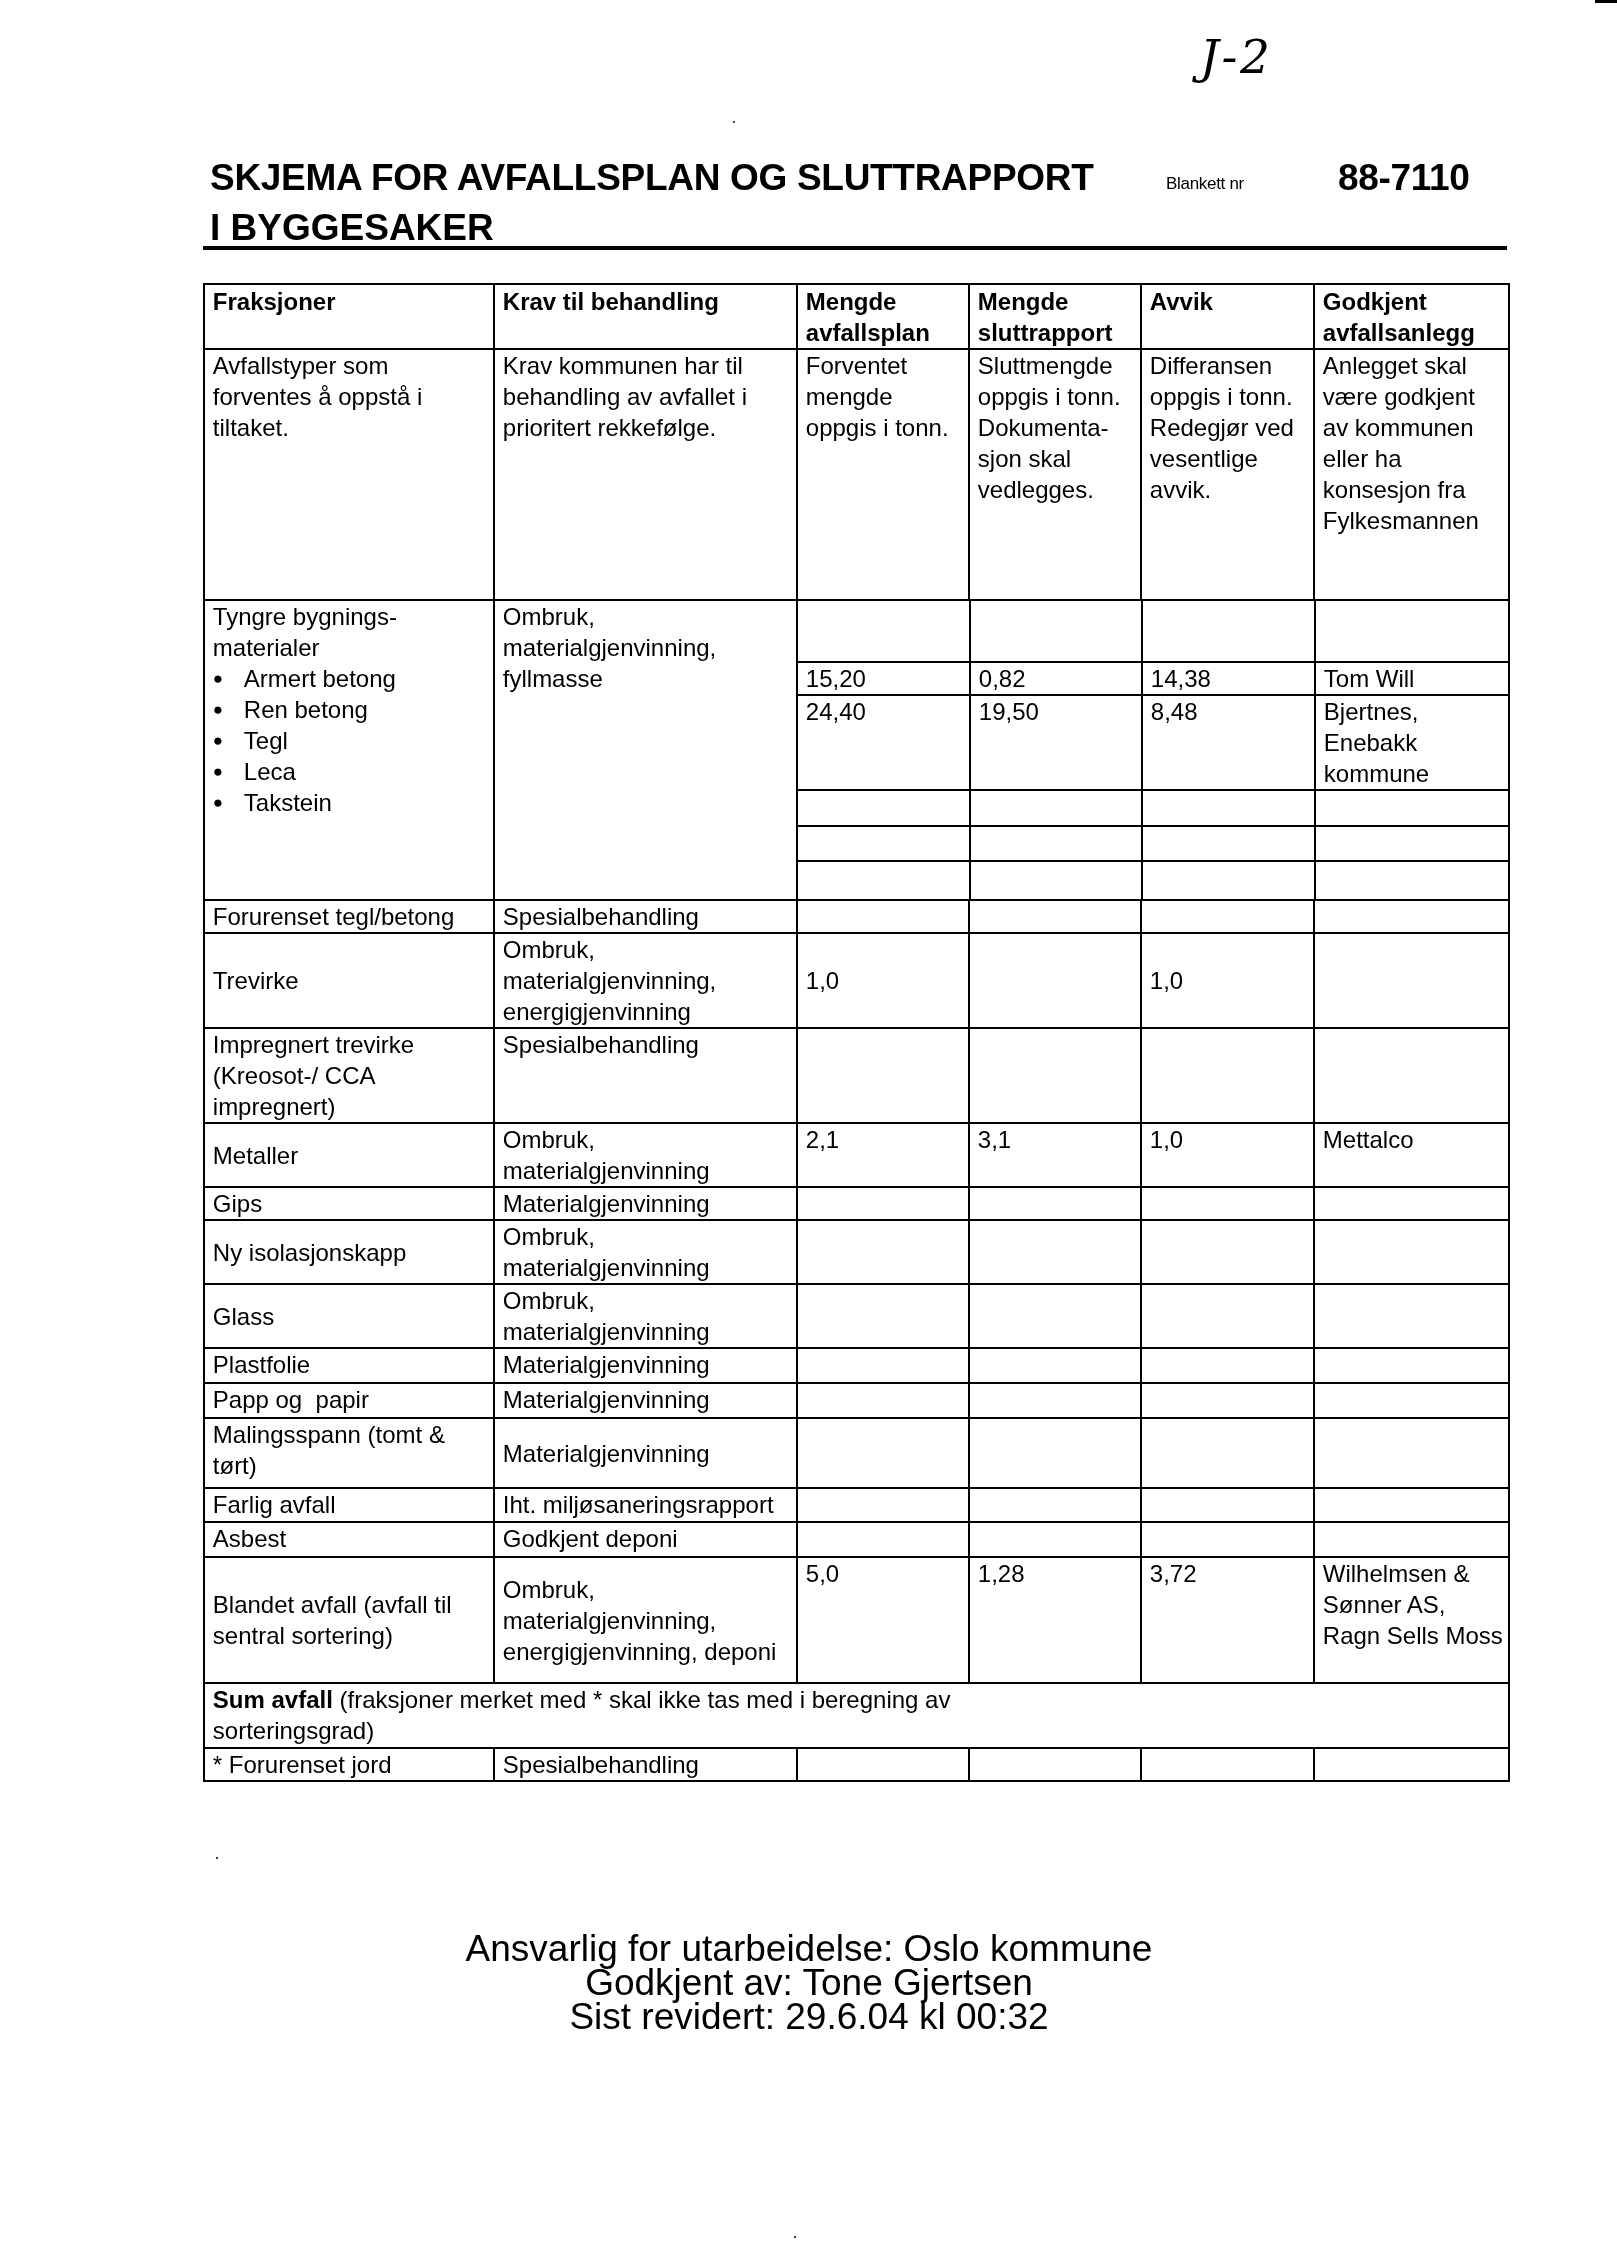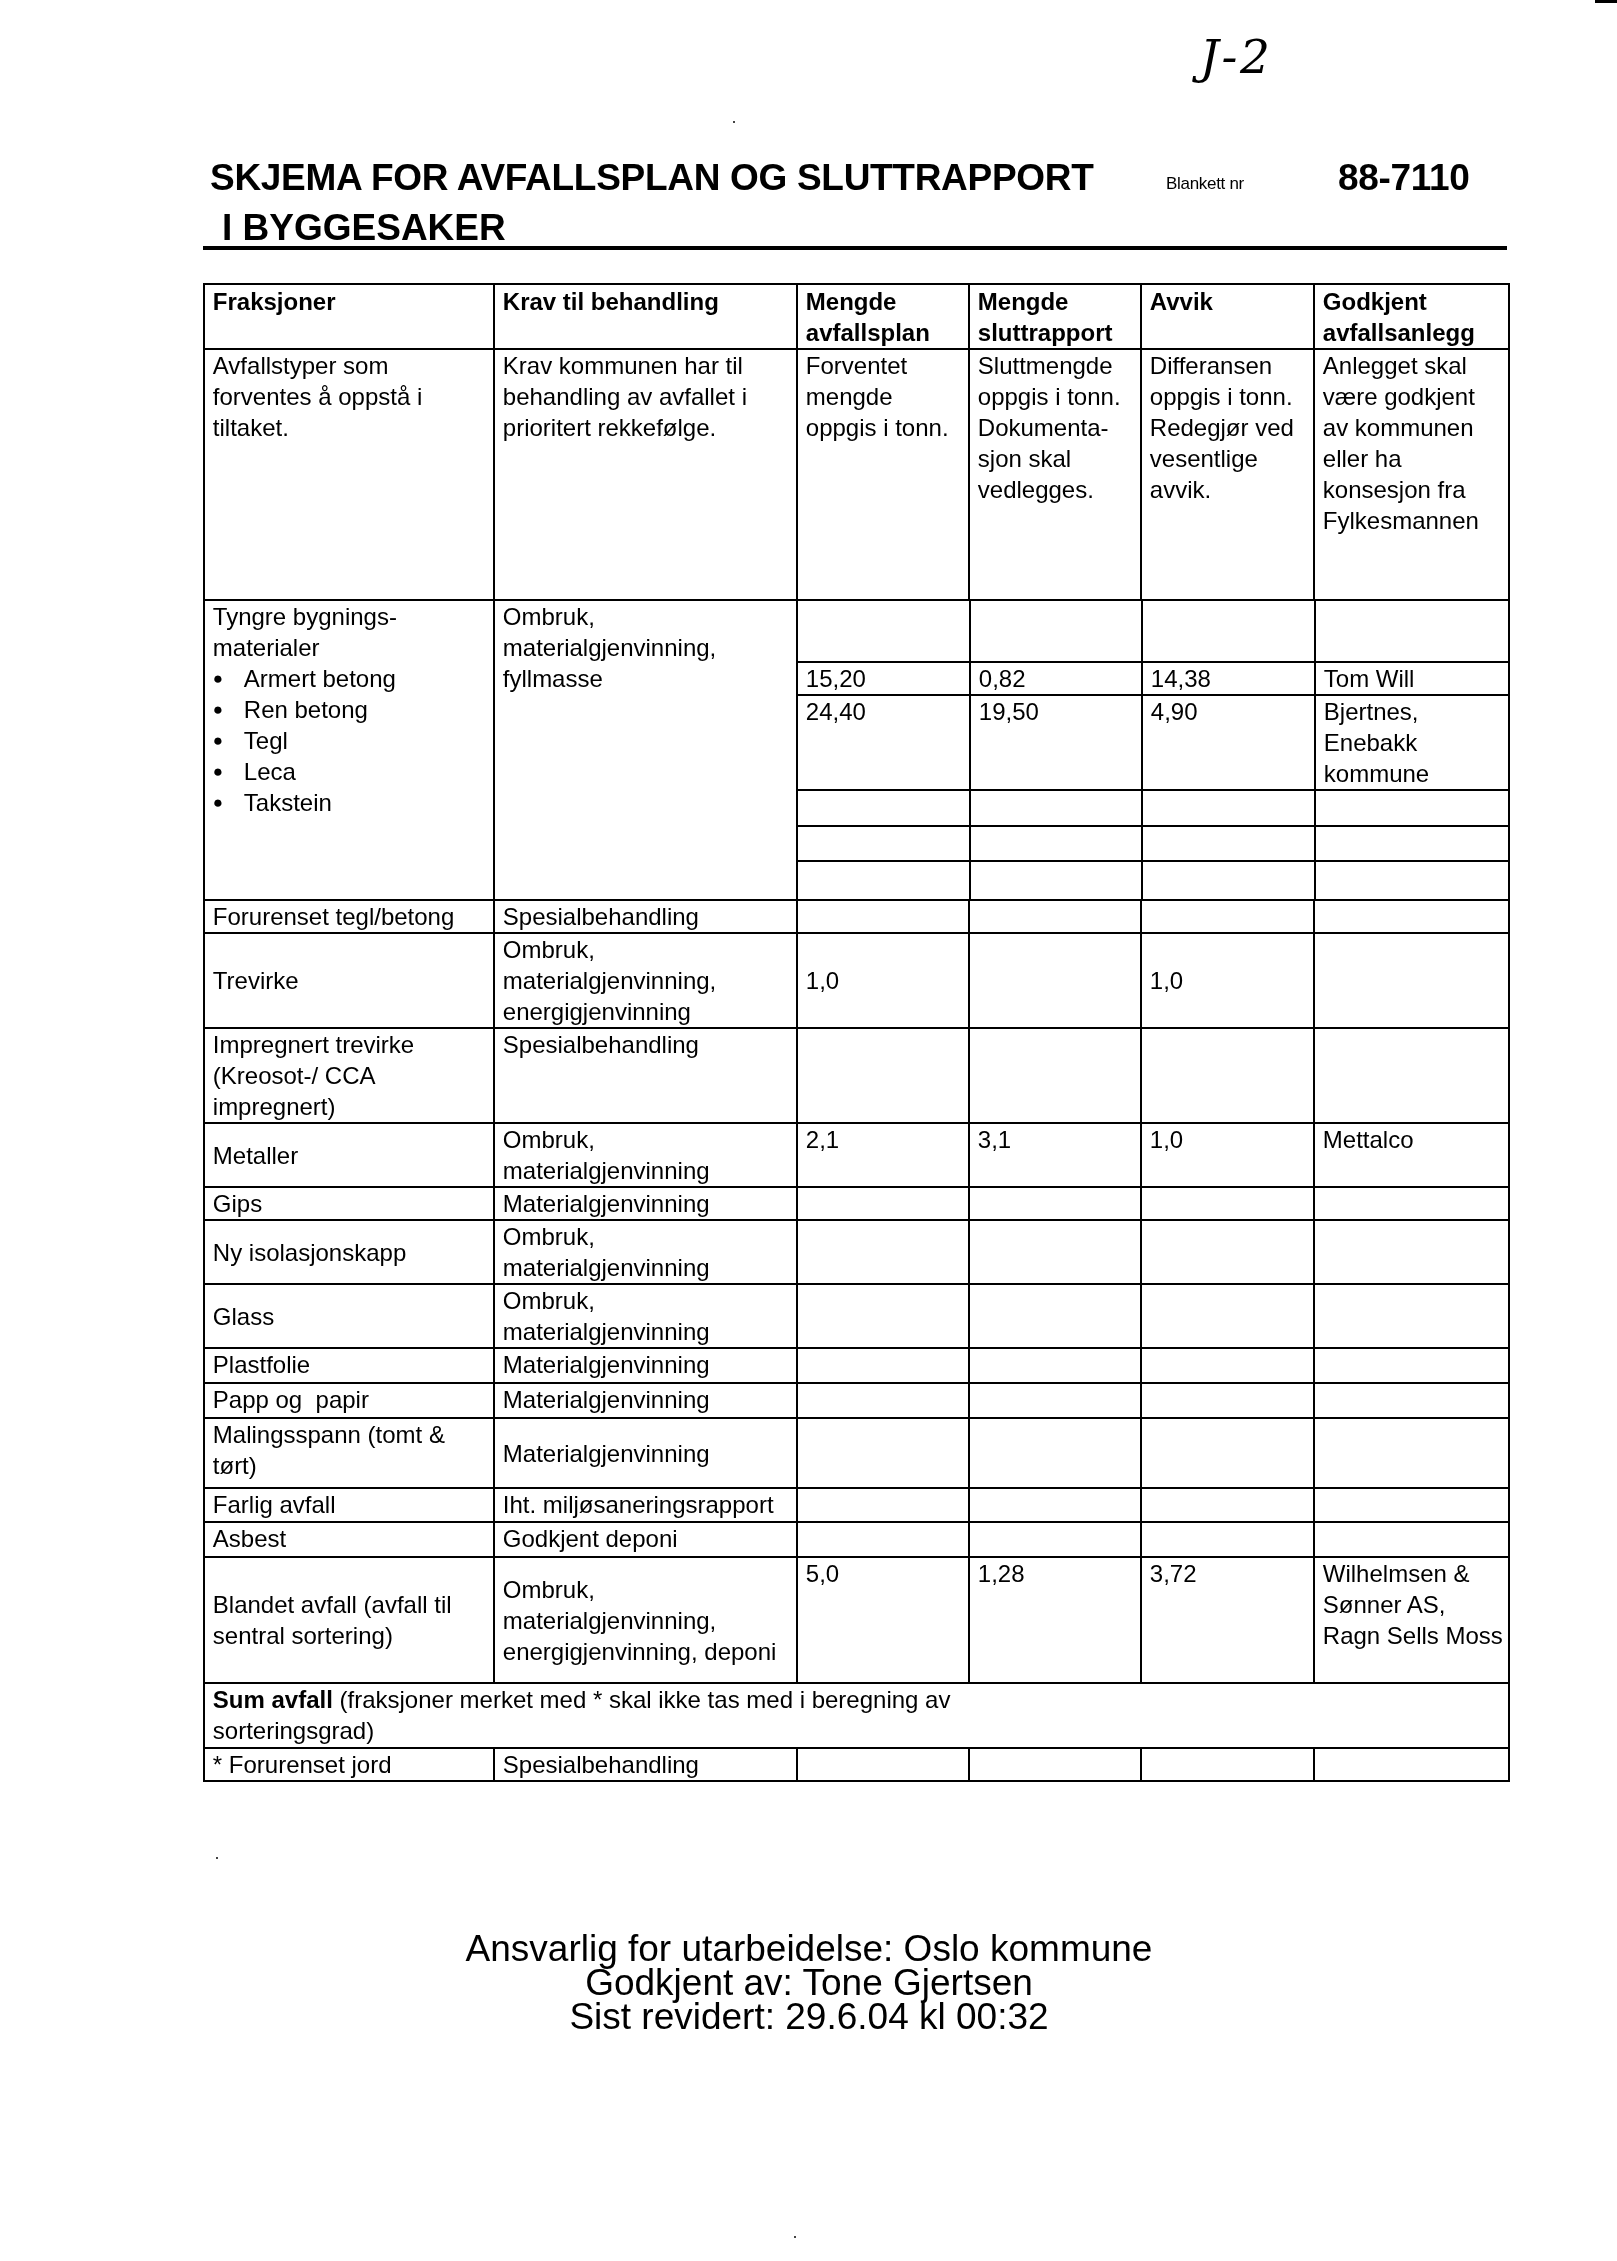--- a/index.html
+++ b/index.html
@@ -3,21 +3,21 @@
 <meta charset="utf-8">
 <style>
   html, body { margin:0; padding:0; background:#ffffff; }
   body { width:1618px; height:2261px; position:relative; overflow:hidden; color:#000; }
   .handwritten { position:absolute; left:1200px; top:29px; font-family:"DejaVu Serif", serif; font-size:47px; font-style:italic; letter-spacing:2.6px; }
   .title-block { position:absolute; left:210px; top:157px; width:1298px; }
   .title-line1 { font-family:"Liberation Sans", sans-serif; font-weight:bold; font-size:37px; letter-spacing:-0.3px; white-space:nowrap; position:relative; height:43px; }
   .title-main { position:absolute; left:0; top:0; }
   .blankett-label { position:absolute; left:956px; top:17px; font-family:"Liberation Sans", sans-serif; font-size:17px; font-weight:normal; }
   .blankett-nr { position:absolute; left:1128px; top:0; }
-  .title-line2 { font-family:"Liberation Sans", sans-serif; font-weight:bold; font-size:37px; margin-top:6.5px;margin-left:12px; }
+  .title-line2 { font-family:"Liberation Sans", sans-serif; font-weight:bold; font-size:37px; margin-top:6.5px; }
   .title-rule { position:absolute; left:203px; top:246px; width:1304px; height:3.9px; background:#000; }
 
   table.form { position:absolute; left:203px; top:283px; width:1305px; border-collapse:collapse; table-layout:fixed;
     font-family:Liberation Sans, sans-serif; font-size:24px; line-height:31px; }
   table.form td { border:2px solid #000; vertical-align:top; padding:0 3.9px 0 7.8px; overflow:hidden; word-wrap:break-word; }
   table.form td.h { font-weight:bold; padding-top:1.3px; }
   .vmid { vertical-align:middle !important; }
   .bullets { margin:0; padding:0; list-style:none; }
   .bullets li { position:relative; padding-left:31px; }
   .bullets li::before { content:"\25CF"; position:absolute; left:0; top:0; font-size:17px; }
@@ -99,21 +99,21 @@
         </tr>
         <tr style="height:31px">
           <td style="border-left:none">15,20</td>
           <td>0,82</td>
           <td>14,38</td>
           <td style="border-right:none">Tom Will</td>
         </tr>
         <tr style="height:94px">
           <td style="border-left:none">24,40</td>
           <td>19,50</td>
-          <td>4,90</td>
+          <td>8,48</td>
           <td style="border-right:none">Bjertnes, Enebakk kommune</td>
         </tr>
         <tr style="height:36px">
           <td style="border-left:none"></td>
           <td></td>
           <td></td>
           <td style="border-right:none"></td>
         </tr>
         <tr style="height:35px">
           <td style="border-left:none"></td>

